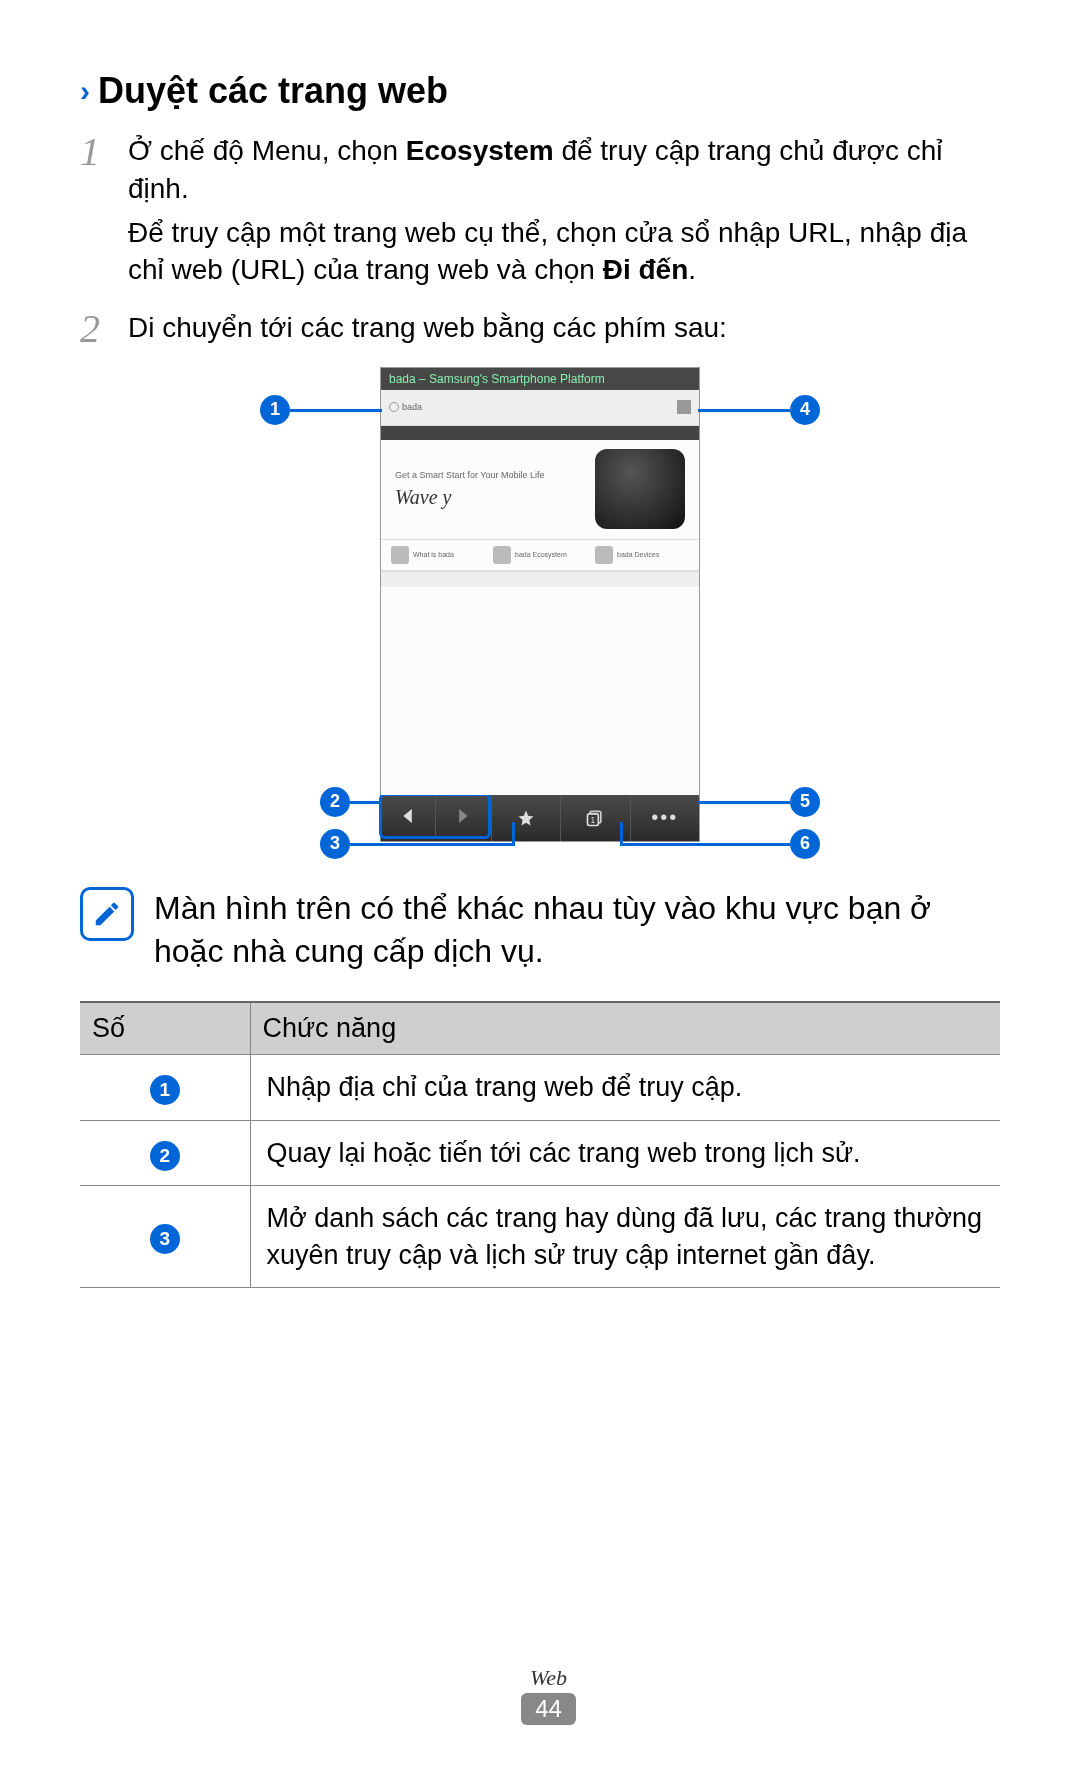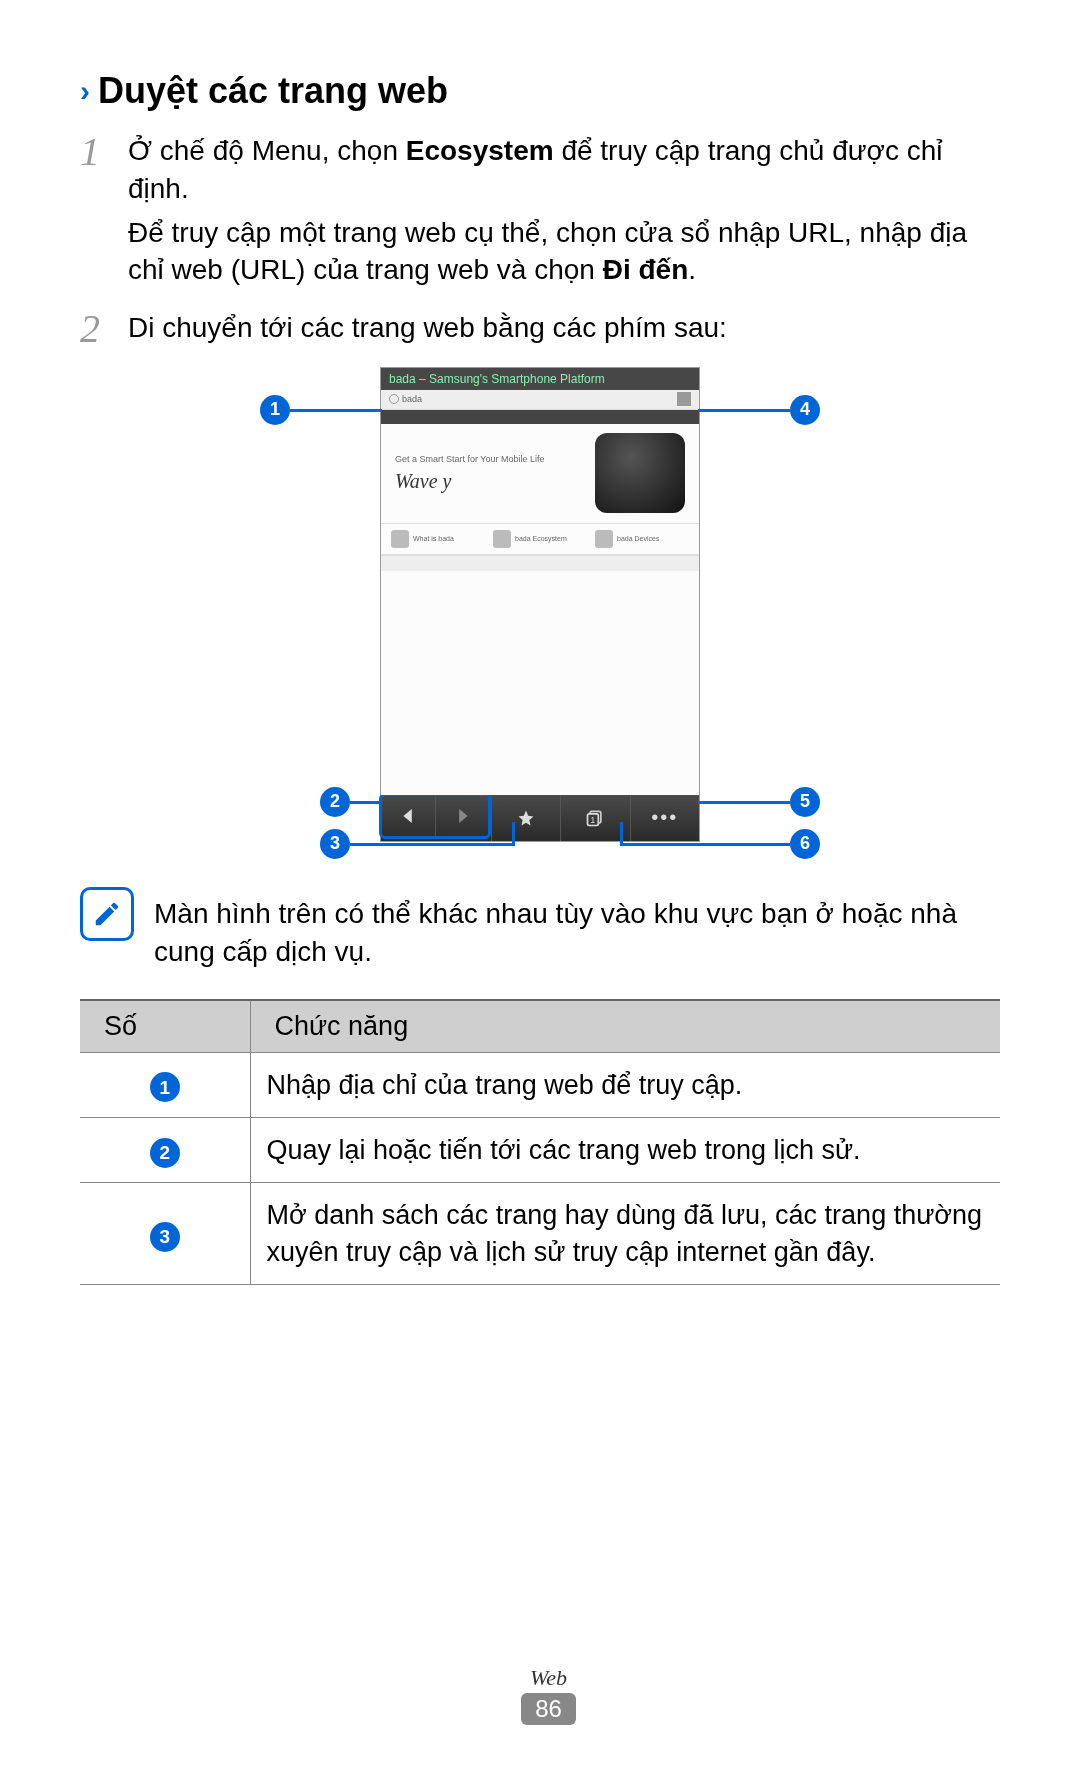--- a/index.html
+++ b/index.html
@@ -111,21 +111,21 @@
     display:flex;align-items:center;justify-content:center;
   }
   .reload-btn svg { width: 14px; height: 14px; }
   .page-body {
     flex: 1;
     background: #fcfcfc;
     position: relative;
     overflow: hidden;
   }
   .pb-top {
-    height: 20px; background: #eee; border-bottom:1px solid #ddd;
+    height: 36px; background: #eee; border-bottom:1px solid #ddd;
     display:flex;align-items:center;justify-content:space-between;
     padding:0 8px;font-size:9px;color:#666;
   }
   .pb-nav {
     height: 14px; background: #444;
   }
   .pb-hero {
     height: 100px;
     display:flex;
     align-items:center;
@@ -196,36 +196,35 @@
   }
   .note-icon {
     width: 54px; height: 54px;
     border: 3px solid #0066d8;
     border-radius: 10px;
     display:flex;align-items:center;justify-content:center;
     flex-shrink: 0;
   }
   .note-icon svg { width: 30px; height: 30px; }
   .note-text {
-    font-size: 28px;
+    font-size: 32px;
     line-height: 1.35;
-    margin-top: 8px;
   }
 
   
   table {
     width: 100%;
     border-collapse: collapse;
     font-size: 27px;
   }
   thead th {
     background: #cfcfcf;
     font-weight: normal;
     text-align: left;
-    padding: 10px 24px;
+    padding: 10px 12px;
     border-top: 2px solid #666;
     border-bottom: 1px solid #888;
   }
   thead th + th, tbody td + td {
     border-left: 1px solid #888;
   }
   tbody td {
     padding: 14px 16px;
     border-bottom: 1px solid #888;
     vertical-align: middle;
@@ -427,14 +426,14 @@
         <tr>
           <td><span class="badge">3</span></td>
           <td>Mở danh sách các trang hay dùng đã lưu, các trang thường xuyên truy cập và lịch sử truy cập internet gần đây.</td>
         </tr>
       </tbody>
   </table>
 </div>
 
 <div class="footer">
   <div class="footer-cat">Web</div>
-  <div class="page-num-box">86</div>
+  <div class="page-num-box">44</div>
 </div>
 
 </body></html>

